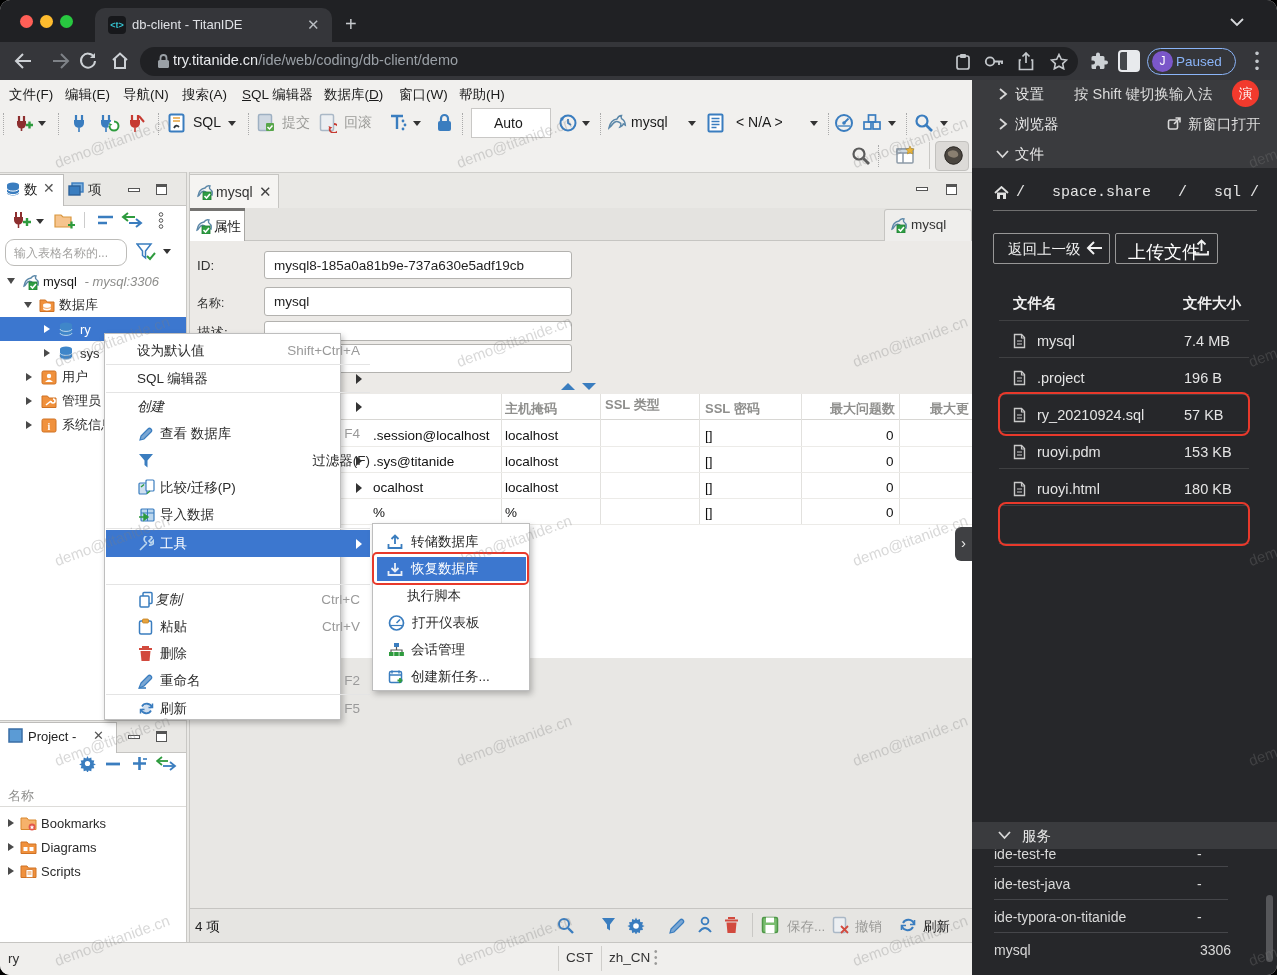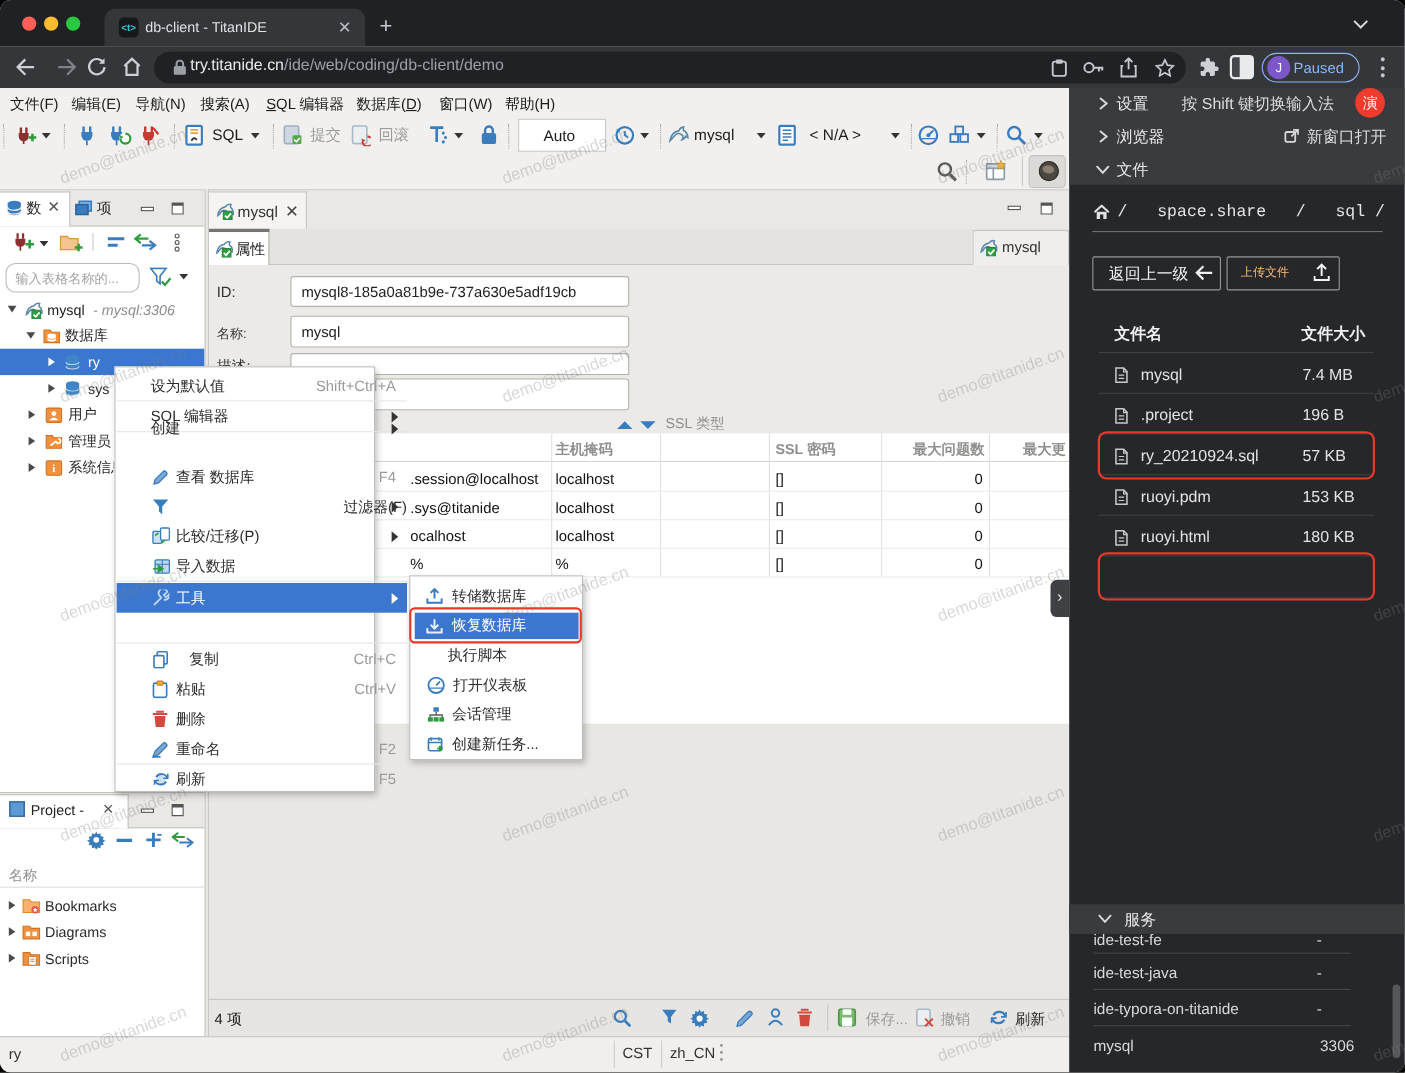--- a/index.html
+++ b/index.html
@@ -493,21 +493,21 @@
   <div class="abs" style="left:197px;top:324px;font-size:13.5px;color:#333;">描述:</div>
   <div class="abs" style="left:264px;top:321px;width:308px;height:20px;background:#fff;border:1px solid #b3b2af;border-radius:3px 3px 0 0;"></div>
   <div class="abs" style="left:264px;top:344px;width:308px;height:29px;background:#fff;border:1px solid #b3b2af;border-radius:3px;"></div>
 
   <div class="abs" style="left:561px;top:383px;width:0;height:0;border-left:7px solid transparent;border-right:7px solid transparent;border-bottom:7px solid #3a7dbf;"></div>
   <div class="abs" style="left:582px;top:383px;width:0;height:0;border-left:7px solid transparent;border-right:7px solid transparent;border-top:7px solid #3a7dbf;"></div>
 
   <div class="abs" style="left:190px;top:394px;width:782px;height:264px;background:#fff;"></div>
   <div class="abs" style="left:190px;top:394px;width:782px;height:26px;border-bottom:1px solid #d8d7d4;"></div>
   <div class="abs" style="left:505px;top:400px;font-size:13px;font-weight:bold;color:#8f8f8d;">主机掩码</div>
-  <div class="abs" style="left:605px;top:376px;font-size:13px;font-weight:normal;color:#8f8f8d;">SSL 类型</div>
+  <div class="abs" style="left:605px;top:396px;font-size:13px;font-weight:bold;color:#8f8f8d;">SSL 类型</div>
   <div class="abs" style="left:705px;top:400px;font-size:13px;font-weight:bold;color:#8f8f8d;">SSL 密码</div>
   <div class="abs" style="left:830px;top:400px;font-size:13px;font-weight:bold;color:#8f8f8d;">最大问题数</div>
   <div class="abs" style="left:930px;top:400px;font-size:13px;font-weight:bold;color:#8f8f8d;">最大更</div>
 
   <div class="abs" style="left:501px;top:394px;width:1px;height:130px;background:#e2e1de;"></div>
   <div class="abs" style="left:600px;top:394px;width:1px;height:130px;background:#e2e1de;"></div>
   <div class="abs" style="left:699px;top:394px;width:1px;height:130px;background:#e2e1de;"></div>
   <div class="abs" style="left:801px;top:394px;width:1px;height:130px;background:#e2e1de;"></div>
   <div class="abs" style="left:899px;top:394px;width:1px;height:130px;background:#e2e1de;"></div>
 
@@ -617,21 +617,21 @@
       </svg>
     <div class="abs" style="left:44px;top:104px;font-size:15px;color:#e4e4e4;font-family:Liberation Mono, monospace;">/&nbsp;&nbsp;&nbsp;space.share&nbsp;&nbsp;&nbsp;/&nbsp;&nbsp;&nbsp;sql /</div>
     <div class="abs" style="left:21px;top:130px;width:264px;height:1px;background:#6f6f6f;"></div>
 
     <div class="abs" style="left:21px;top:153px;width:117px;height:31px;border:1px solid #979797;border-radius:2px;"></div>
     <div class="abs" style="left:36px;top:160px;font-size:14.5px;color:#f2f2f2;">返回上一级</div>
     <svg class="abs" style="left:114px;top:161px;" width="17" height="14">
         <path d="M8 1 L2 7 L8 13 M2.5 7 H16" stroke="#f2f2f2" stroke-width="2" fill="none"></path>
       </svg>
     <div class="abs" style="left:143px;top:153px;width:103px;height:31px;border:1px solid #979797;border-radius:2px;"></div>
-    <div class="abs" style="left:156px;top:160px;font-size:11px;color:#fdba74;">上传文件</div>
+    <div class="abs" style="left:156px;top:160px;font-size:18px;color:#ffffff;">上传文件</div>
     <svg class="abs" style="left:222px;top:159px;" width="15" height="17">
         <path d="M7.5 12 V2 M3.5 5.5 L7.5 1.5 L11.5 5.5" stroke="#f2f2f2" stroke-width="1.8" fill="none"></path>
         <path d="M1 12 v3.5 h13 V12" stroke="#f2f2f2" stroke-width="1.8" fill="none"></path>
       </svg>
 
     <div class="abs" style="left:41px;top:214px;font-size:14.5px;font-weight:bold;color:#f0f0f0;">文件名</div>
     <div class="abs" style="left:211px;top:214px;font-size:14.5px;font-weight:bold;color:#f0f0f0;">文件大小</div>
     <div class="abs" style="left:27px;top:240px;width:250px;height:1px;background:#3f4042;"></div>
 
     <div class="drow" style="top:246px;">
@@ -713,21 +713,21 @@
     <div class="mi" style="top:3px;">
         <span class="lbl" style="margin-left:31px;">设为默认值</span>
         <span class="acc">Shift+Ctrl+A</span>
       </div>
     <div class="msep" style="top:30px;"></div>
     <div class="mi" style="top:31px;">
         <span class="lbl" style="margin-left:31px;">SQL 编辑器</span>
         <div class="sub"></div>
       </div>
     <div class="msep" style="top:58px;"></div>
-    <div class="mi" style="top:42px;">
+    <div class="mi" style="top:59px;font-style:italic;">
         <span class="lbl" style="margin-left:31px;">创建</span>
         <div class="sub"></div>
       </div>
     <div class="mi" style="top:86px;">
         <svg style="margin-left:32px;" width="17" height="17">
           <path d="M3 11 L10 4 q1.5 -1.5 3 0 t0 3 L6 14 L2 15 Z" fill="#7aa7d4" stroke="#3a7dbf" stroke-width="1.2"></path>
         </svg>
         <span class="lbl" style="margin-left:5px;">查看 数据库</span>
         <span class="acc">F4</span>
       </div>
@@ -762,21 +762,21 @@
         </svg>
         <span class="lbl" style="margin-left:6px;">工具</span>
         <div class="sub" style="border-left-color:#fff;"></div>
       </div>
     <div class="msep" style="top:250px;"></div>
     <div class="mi" style="top:252px;">
         <svg style="margin-left:32px;" width="16" height="17">
           <rect x="5" y="1.5" width="9" height="11" rx="1" fill="#fff" stroke="#3a7dbf" stroke-width="1.5"></rect>
           <rect x="2" y="5" width="9" height="11" rx="1" fill="#fff" stroke="#3a7dbf" stroke-width="1.5"></rect>
         </svg>
-        <span class="lbl" style="margin-left:18px;">复制</span>
+        <span class="lbl" style="margin-left:1px;font-style:italic;">复制</span>
         <span class="acc">Ctrl+C</span>
       </div>
     <div class="mi" style="top:279px;">
         <svg style="margin-left:32px;" width="15" height="17">
           <rect x="1.5" y="3" width="12" height="13" rx="1.5" fill="#fff" stroke="#3a7dbf" stroke-width="1.5"></rect>
           <rect x="4.5" y="1" width="6" height="4" rx="1" fill="#e8a33d" stroke="#c07f1f" stroke-width="0.8"></rect>
         </svg>
         <span class="lbl" style="margin-left:7px;">粘贴</span>
         <span class="acc">Ctrl+V</span>
       </div>

